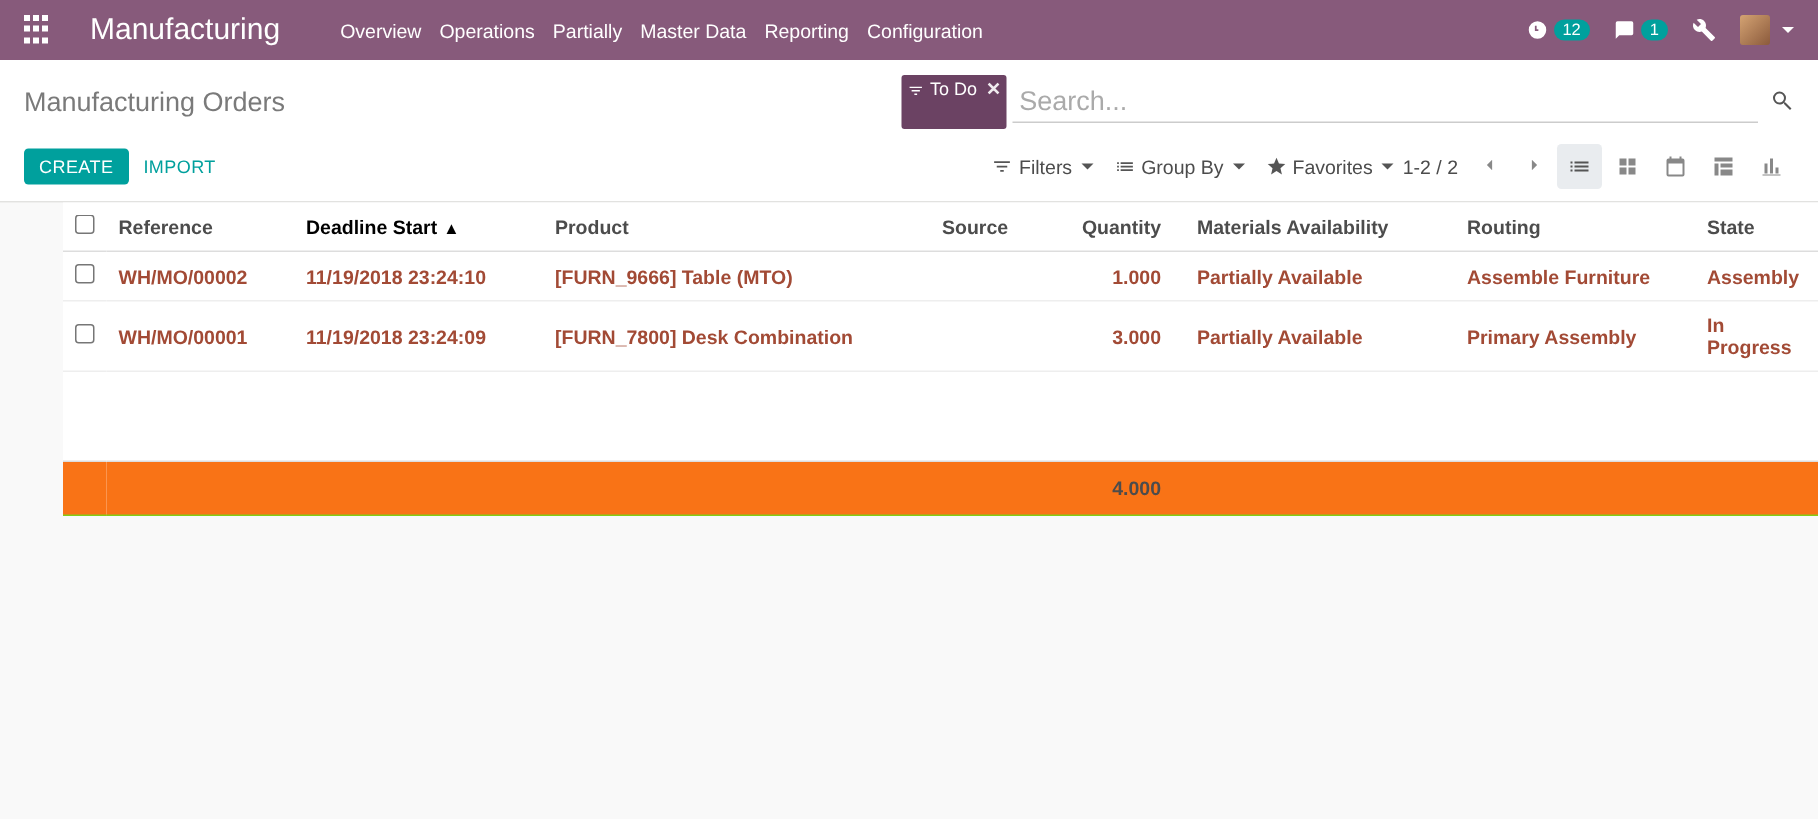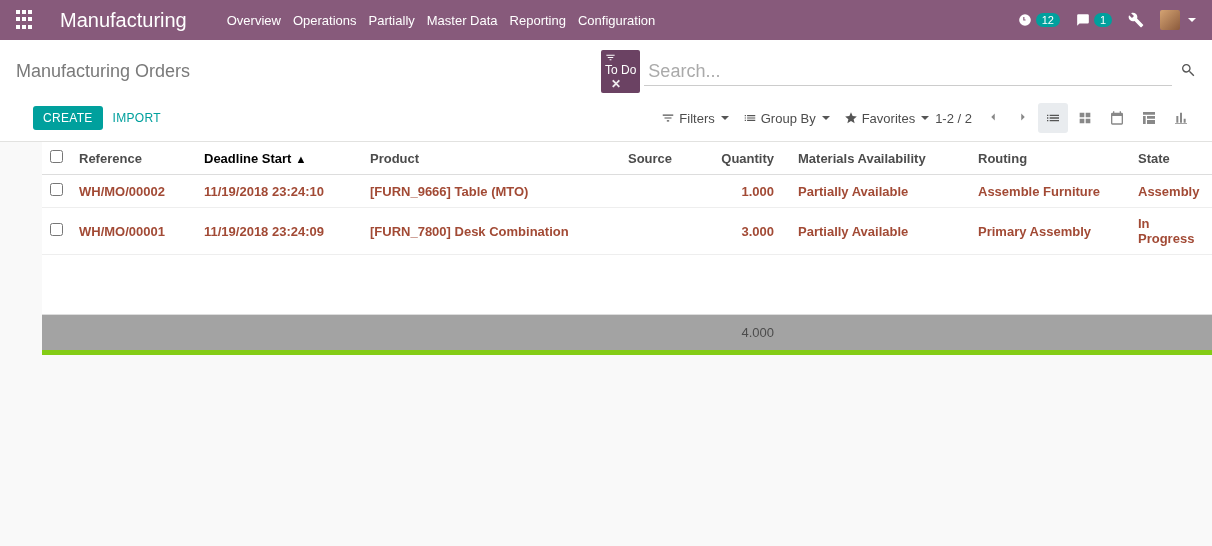--- a/index.html
+++ b/index.html
@@ -18,30 +18,30 @@
   .badge-ico .count { background: #00a09d; border-radius: 8px; padding: 0 6px; font-size: 11px; line-height: 14px; color:#fff; }
   .navbar svg { fill: #fff; }
   .avatar { width: 20px; height: 20px; border-radius: 2px; background: linear-gradient(135deg,#d4a373,#8b5a3c); display:inline-block; }
   .caret-white { width:0; height:0; border-left:4px solid transparent; border-right:4px solid transparent; border-top:4px solid #fff; margin-left:4px; }
 
   
   .control { background: #fff; border-bottom: 1px solid #e2e2e0; padding: 10px 16px 0 16px; }
   .control-row1 { display: flex; align-items: center; margin-bottom: 10px; }
   .breadcrumb { font-size: 18px; color: #7a7a7a; flex: 0 0 auto; }
   .search-wrap { margin-left: auto; display: flex; align-items: center; width: 595px; }
-  .filter-tag { background: #6b4263; color: #fff; display: inline-flex; align-items: flex-start; padding: 2px 4px 2px 4px; font-size: 12px; border-radius: 2px; flex-direction: column; }
+  .filter-tag { background: #6b4263; color: #fff; display: inline-flex; align-items: flex-end; padding: 2px 4px 20px 4px; font-size: 12px; border-radius: 2px; }
   .filter-tag .funnel { margin-right: 4px; }
   .filter-tag .x { margin-left: 6px; cursor: pointer; opacity:.9; font-weight:bold; }
   .search-input { flex:1; border: none; border-bottom: 1px solid #ccc; padding: 3px 4px; font-size: 18px; outline: none; margin-left: 4px; background:transparent; }
   .search-input::placeholder { color: #aaa; }
   .search-btn { margin-left: 8px; cursor:pointer; color:#666; }
   
   .control-row2 { display:flex; align-items:center; padding-bottom:8px; }
   .btn { display:inline-block; padding: 5px 10px; font-size: 12px; border-radius: 3px; cursor:pointer; text-transform: uppercase; font-weight: 500; letter-spacing:.3px;}
-  .btn-primary { background:#00a09d; color:#fff;margin-left:17px; }
+  .btn-primary { background:#00a09d; color:#fff; }
   .btn-link { color:#00a09d; background:transparent; }
   .toolbar-right { margin-left:auto; display:flex; align-items:center; gap: 6px; }
   .dropdown { display:inline-flex; align-items:center; gap:4px; cursor:pointer; color:#4c4c4c; font-size:13px;}
   .dropdown .caret { width:0; height:0; border-left:4px solid transparent; border-right:4px solid transparent; border-top:4px solid #555; margin-left:2px;}
   .pager { display:flex; align-items:center; gap:12px; color:#4c4c4c; font-size:13px;}
   .pager-arrow { cursor:pointer; color:#888; padding:2px;}
   .view-switch { display:flex; gap:2px; }
   .view-btn { width:30px; height:30px; display:flex; align-items:center; justify-content:center; cursor:pointer; color:#666; border-radius:3px;}
   .view-btn.active { background: #e9ecef; color:#4c4c4c;}
 
@@ -49,21 +49,21 @@
   .list { background:#fff;margin-left:42px; }
   table { width:100%; border-collapse: collapse; }
   thead th { text-align:left; padding: 8px 8px; border-bottom: 1px solid #ddd; color:#4c4c4c; font-weight:700; font-size:13px; cursor:pointer; user-select:none;}
   thead th.sorted { color:#000; }
   tbody td { padding: 8px 8px; border-bottom: 1px solid #eee; font-size:13px; }
   tbody tr td.link { color:#a24a35;font-weight:bold; }
   td.num, th.num { text-align:right; }
   .chk { width:28px; text-align:center;}
   input[type=checkbox]{ width:13px; height:13px; border:1px solid #888; cursor:pointer;}
   .sort-arrow { font-size:11px; margin-left:4px;}
-  tfoot td { padding: 10px 8px; font-weight:400; border-top: 1px solid #ddd; border-bottom: 5px solid #84cc16; background:#a3a3a3; }
+  tfoot td { padding: 10px 8px; font-weight:700; border-top: 1px solid #ddd; border-bottom: 1px solid #84cc16; background:#f97316; }
   .gap-row td { height: 60px; border-bottom:none; }
 
   .col-ref   { width: 125px; }
   .col-dead  { width: 166px; }
   .col-prod  { width: 258px; }
   .col-src   { width: 90px; }
   .col-qty   { width: 72px; }
   .col-avail { width: 188px; }
   .col-route { width: 160px; }
   .col-state { width: auto; }

